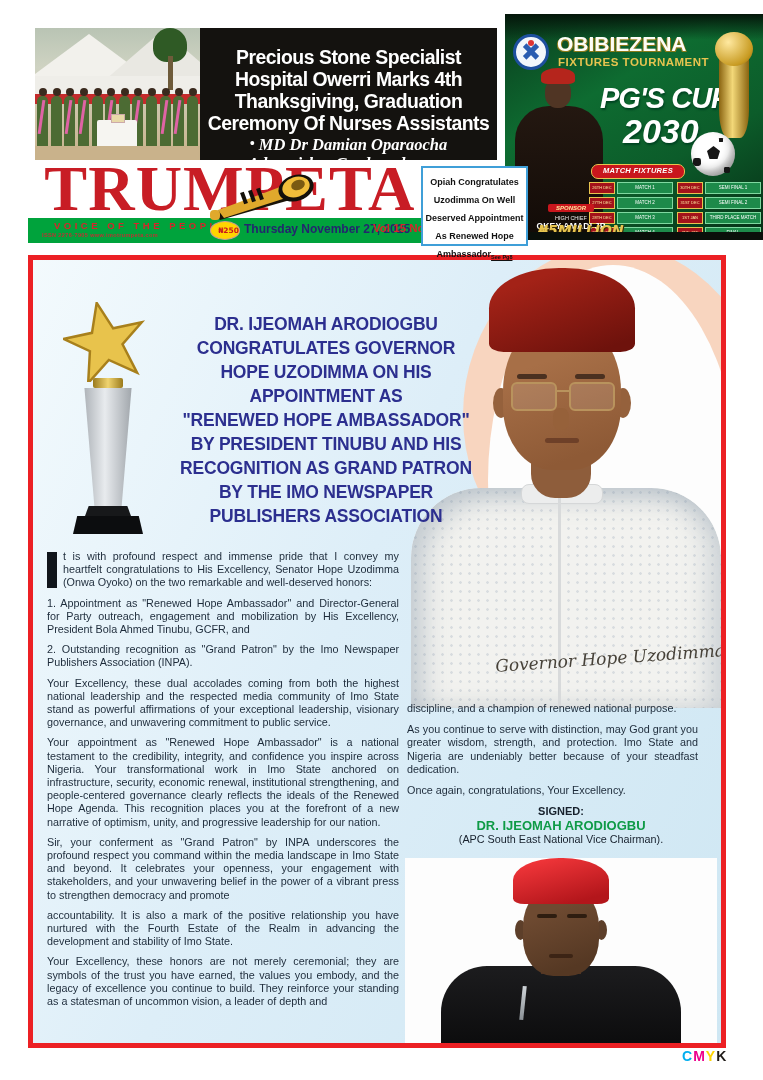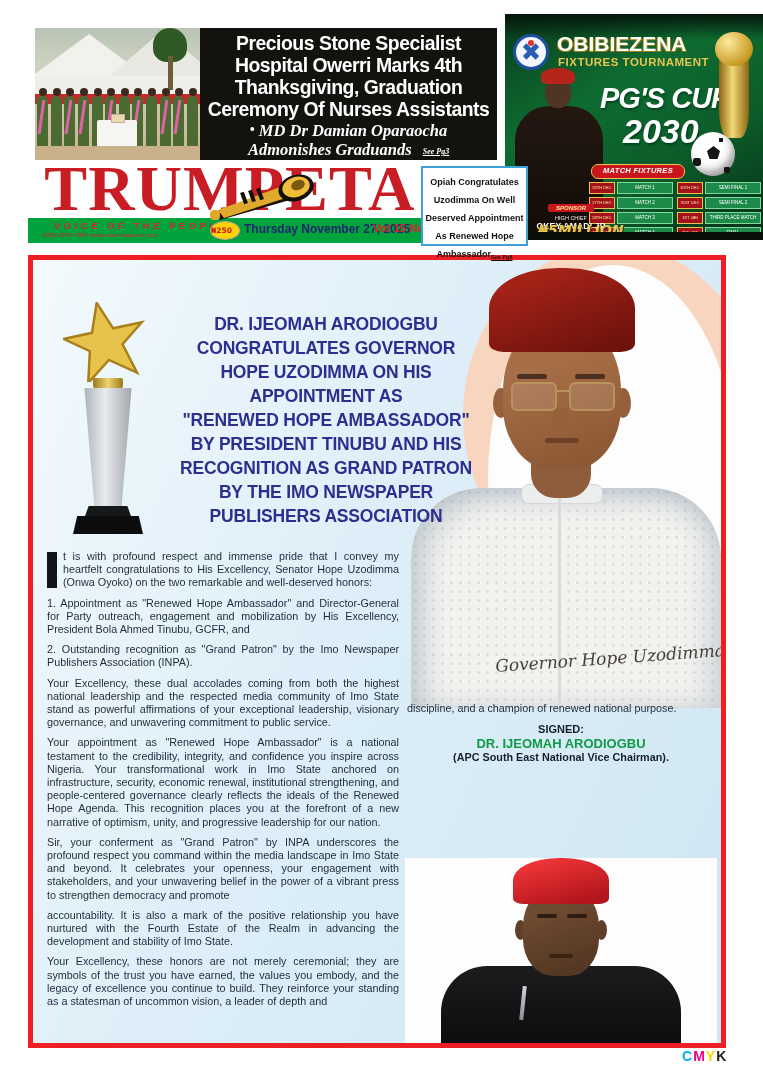--- a/index.html
+++ b/index.html
@@ -20,21 +20,21 @@
   .crowd{position:absolute;left:2px;top:58px;width:161px;height:60px;display:flex;justify-content:space-between;}
   .person{position:relative;width:11px;height:58px;background:#4c6b33;border-radius:5px 5px 2px 2px;margin-top:10px;}
   .person::before{content:"";position:absolute;left:2px;top:-8px;width:8px;height:8px;border-radius:50%;background:#3a2a1e;}
   .person.sash::after{content:"";position:absolute;left:3px;top:4px;width:3px;height:34px;background:#e063a5;transform:rotate(8deg);}
   .gtable{position:absolute;left:62px;top:92px;width:40px;height:30px;background:#f6f5f1;border-radius:2px;}
   .cake{position:absolute;left:14px;top:-6px;width:12px;height:7px;background:#e8d9a8;border:1px solid #caa;}
   .floor{position:absolute;left:0;bottom:0;width:100%;height:14px;background:#c9b28b;}
 
   
   .topbox{position:absolute;left:200px;top:28px;width:297px;height:132px;background:#14120f;color:#ffffff;
-          text-align:center;padding-top:4px;box-sizing:border-box;}
+          text-align:center;padding-top:18px;box-sizing:border-box;}
   .topbox .hl{font-weight:bold;font-size:20px;line-height:22px;letter-spacing:-.5px;transform:scaleX(.97);transform-origin:center;}
   .kicker{font-family:"Liberation Serif",serif;font-style:italic;font-weight:bold;font-size:16.5px;line-height:19px;}
   .kicker .bullet{font-size:14px;vertical-align:2px;}
   .seepg{font-family:"Liberation Serif",serif;font-style:italic;font-weight:bold;font-size:8px;text-decoration:underline;margin-left:7px;vertical-align:1px;}
 
   
   .poster{position:absolute;left:505px;top:14px;width:258px;height:226px;overflow:hidden;
           background:linear-gradient(150deg,#0a3c1d 0%,#0e6c31 35%,#0c5c2a 65%,#062d15 100%);}
   .poster::before{content:"";position:absolute;left:0;top:0;width:100%;height:26px;background:linear-gradient(180deg,#04160a,rgba(4,22,10,0));}
   .poster::after{content:"";position:absolute;left:0;bottom:0;width:100%;height:8px;background:#0a0f0a;}
@@ -76,21 +76,21 @@
         text-shadow:1px 1px 0 #3a2c05;line-height:13px;font-size:14px;font-family:"DejaVu Sans",sans-serif;}
 
   
   .mast-title{position:absolute;left:30px;top:160px;width:392px;text-align:center;color:#c81d25;
         font-family:"Liberation Serif",serif;font-weight:bold;font-size:63px;line-height:58px;letter-spacing:1px;transform:scaleX(1.02);transform-origin:left;}
   .trumpet{position:absolute;left:208px;top:170px;width:120px;height:52px;z-index:3;}
   .greenbar{position:absolute;left:28px;top:218px;width:393px;height:25px;background:#00a33c;z-index:2;}
   .voice{position:absolute;left:26px;top:2px;color:#d6252b;font-weight:bold;font-size:9.5px;letter-spacing:3.5px;}
   .issnline{position:absolute;left:14px;top:14px;color:#b33;font-weight:bold;font-size:5.5px;letter-spacing:.4px;}
   .pricebadge{position:absolute;left:182px;top:3px;width:28px;height:17px;background:#ffd400;border:1px solid #c99;border-radius:50%;
-        color:#c9161d;font-weight:bold;font-size:7.5px;text-align:left;line-height:17px;font-family:"DejaVu Sans",sans-serif;}
+        color:#c9161d;font-weight:bold;font-size:7.5px;text-align:right;line-height:17px;font-family:"DejaVu Sans",sans-serif;}
   .mdate{position:absolute;left:216px;top:4px;color:#23266e;font-weight:bold;font-size:12px;white-space:nowrap;}
   .mvol{position:absolute;left:345px;top:4px;color:#d6252b;font-weight:bold;font-size:11.5px;white-space:nowrap;}
 
   
   .opiah{position:absolute;left:421px;top:166px;width:107px;height:80px;background:#ffffff;border:2px solid #3f9fd8;
         box-sizing:border-box;z-index:4;text-align:center;padding-top:3px;}
   .opiah .txt{font-weight:bold;font-size:9px;line-height:12.5px;color:#111;}
   .opiah .see{font-size:5.5px;font-weight:bold;text-decoration:underline;color:#111;vertical-align:-2px;}
 
   
@@ -134,21 +134,21 @@
 
   
   .colL{position:absolute;left:14px;top:290px;width:352px;color:#1d2b3a;font-size:10.8px;line-height:13.2px;text-align:justify;}
   .colL p{margin:0 0 7px 0;}
   .dropcap{float:left;width:10px;height:36px;background:#10151b;margin:2px 6px 0 0;}
   .colR{position:absolute;left:374px;top:442px;width:308px;color:#1d2b3a;font-size:10.8px;line-height:13.2px;text-align:justify;}
   .colR p{margin:0 17px 8px 0;}
   .signed{ text-align:center;margin-top:2px;}
   .signed .slabel{font-weight:bold;font-size:11px;color:#16202c;}
   .signed .sname{font-weight:bold;font-size:13px;color:#0e9a46;margin-top:1px;}
-  .signed .stitle{font-size:10.8px;color:#16202c;font-weight:bold;}
+  .signed .stitle{font-size:10.8px;color:#16202c;}
 
   
   .aphoto{position:absolute;left:372px;top:598px;width:312px;height:185px;background:#fdfdfd;overflow:hidden;}
   .aphoto .torso{position:absolute;left:36px;top:108px;width:240px;height:80px;background:linear-gradient(180deg,#1c1c1e,#0c0c0d);border-radius:46px 46px 0 0;}
   .aphoto .aneck{position:absolute;left:136px;top:86px;width:40px;height:30px;background:#4f3322;}
   .aphoto .aface{position:absolute;left:118px;top:26px;width:76px;height:92px;background:linear-gradient(160deg,#6e4a31 30%,#553823 85%);border-radius:46% 46% 40% 40%;}
   .aphoto .aear{position:absolute;top:62px;width:11px;height:20px;background:#5d3f2a;border-radius:50%;}
   .aphoto .acap{position:absolute;left:108px;top:0px;width:96px;height:46px;background:linear-gradient(165deg,#ee3438 15%,#b3161b 85%);border-radius:48% 48% 12% 12%;}
   .aphoto .amouth{position:absolute;left:144px;top:96px;width:24px;height:4px;background:#3c2415;border-radius:2px;}
   .aphoto .abrow{position:absolute;top:56px;width:20px;height:4px;background:#2e1d10;border-radius:2px;}
@@ -343,20 +343,22 @@
       <p>2. Outstanding recognition as "Grand Patron" by the Imo Newspaper Publishers Association (INPA).</p>
       <p>Your Excellency, these dual accolades coming from both the highest national leadership and the respected media community of Imo State stand as powerful affirmations of your exceptional leadership, visionary governance, and unwavering commitment to public service.</p>
       <p>Your appointment as "Renewed Hope Ambassador" is a national testament to the credibility, integrity, and confidence you inspire across Nigeria. Your transformational work in Imo State anchored on infrastructure, security, economic renewal, institutional strengthening, and people-centered governance clearly reflects the ideals of the Renewed Hope Agenda. This recognition places you at the forefront of a new narrative of optimism, unity, and progressive leadership for our nation.</p>
       <p>Sir, your conferment as "Grand Patron" by INPA underscores the profound respect you command within the media landscape in Imo State and beyond. It celebrates your openness, your engagement with stakeholders, and your unwavering belief in the power of a vibrant press to strengthen democracy and promote</p>
       <p>accountability. It is also a mark of the positive relationship you have nurtured with the Fourth Estate of the Realm in advancing the development and stability of Imo State.</p>
       <p>Your Excellency, these honors are not merely ceremonial; they are symbols of the trust you have earned, the values you embody, and the legacy of excellence you continue to build. They reinforce your standing as a statesman of uncommon vision, a leader of depth and</p>
     </div>
 
     <div class="colR">
       <p>discipline, and a champion of renewed national purpose.</p>
+      <p>As you continue to serve with distinction, may God grant you greater wisdom, strength, and protection. Imo State and Nigeria are undeniably better because of your steadfast dedication.</p>
+      <p>Once again, congratulations, Your Excellency.</p>
       <div class="signed">
         <div class="slabel">SIGNED:</div>
         <div class="sname">DR. IJEOMAH ARODIOGBU</div>
         <div class="stitle">(APC South East National Vice Chairman).</div>
       </div>
     </div>
 
     <div class="aphoto">
       <div class="torso"></div>
       <div class="pen"></div>

